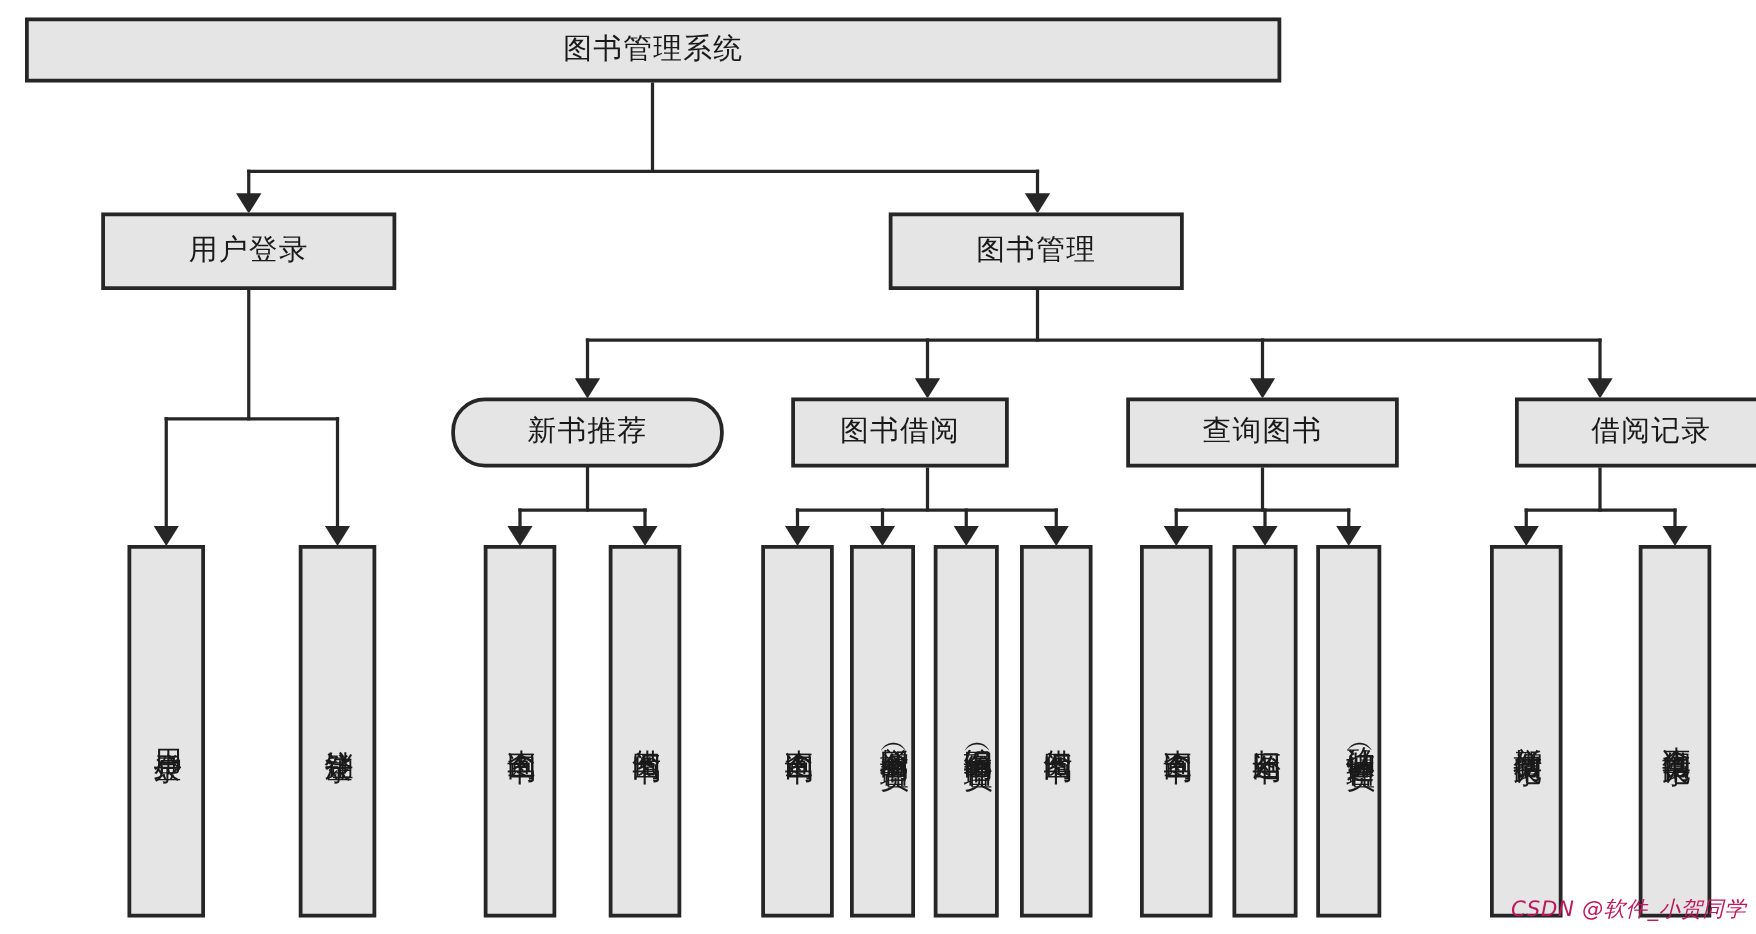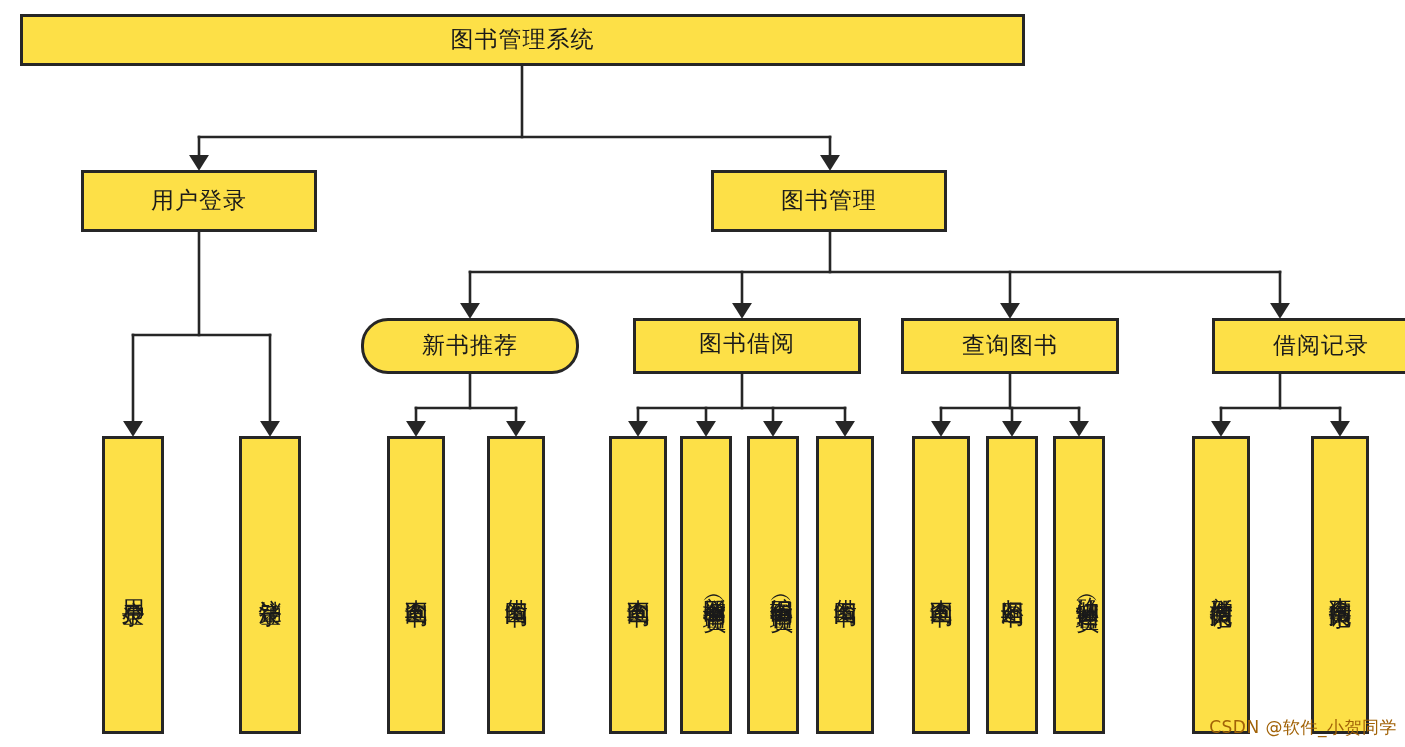--- a/index.html
+++ b/index.html
@@ -17,21 +17,21 @@
   #diagram-root {
     position: absolute;
     left: 0;
     top: 0;
     width: 1405px;
     height: 747px;
   }
   .node-box {
     position: absolute;
     box-sizing: border-box;
-    background: #fde047;
+    background: #e5e5e5;
     border: 3px solid #262626;
   }
   .node-label-h {
     position: absolute;
     left: 0;
     right: 0;
     top: 0;
     bottom: 0;
     display: flex;
     align-items: center;
@@ -69,23 +69,24 @@
     top: 0;
     width: 1405px;
     height: 747px;
     pointer-events: none;
   }
   .watermark {
     position: absolute;
     right: 8px;
     bottom: 8px;
     font-size: 17px;
-    color: #a16207;
+    color: #be185d;
     letter-spacing: 0.5px;
     white-space: nowrap;
+    font-style: italic;
   }
 </style>
 </head>
 <body>
 
 <div id="diagram-root">
 
   <svg class="connector-layer" width="1405" height="747" viewBox="0 0 1405 747" xmlns="http://www.w3.org/2000/svg">
     <defs>
       <marker id="arrowhead" markerWidth="9" markerHeight="9" refX="3.2" refY="4.5" orient="auto" markerUnits="strokeWidth">
@@ -145,21 +146,21 @@
     <span class="node-label-h">用户登录</span>
   </div>
 
   <div class="node-box" style="left:711px; top:170px; width:236px; height:62px;padding-left:36px;">
     <span class="node-label-h">图书管理</span>
   </div>
 
   <div class="node-box" style="left:361px; top:318px; width:218px; height:56px;border-radius:27px;">
     <span class="node-label-h">新书推荐</span>
   </div>
-  <div class="node-box" style="left:633px; top:318px; width:228px; height:56px;font-family:Liberation Mono, monospace;">
+  <div class="node-box" style="left:633px; top:318px; width:174px; height:56px;">
     <span class="node-label-h">图书借阅</span>
   </div>
   <div class="node-box" style="left:901px; top:318px; width:218px; height:56px;">
     <span class="node-label-h">查询图书</span>
   </div>
   <div class="node-box" style="left:1212px; top:318px; width:218px; height:56px;">
     <span class="node-label-h">借阅记录</span>
   </div>
 
   <div class="node-box" style="left:102px; top:436px; width:62px; height:298px;">

